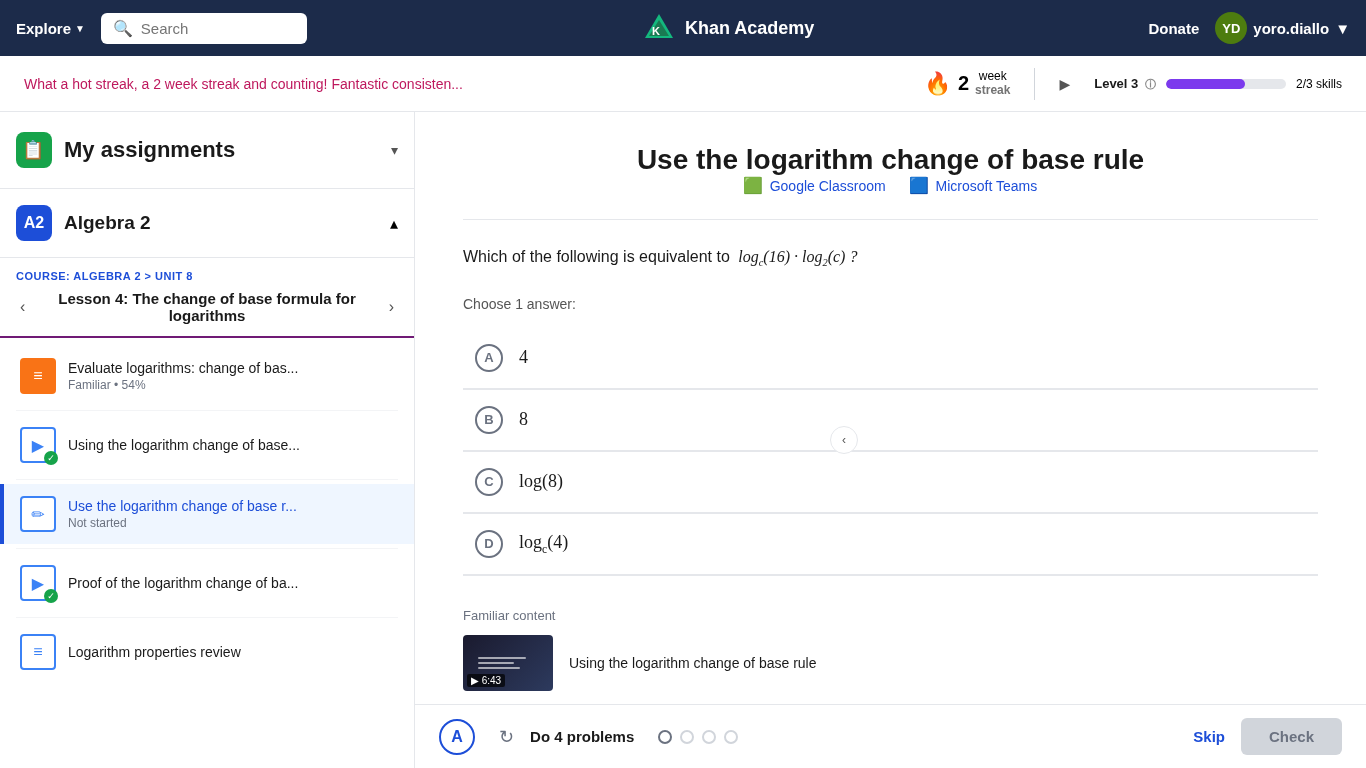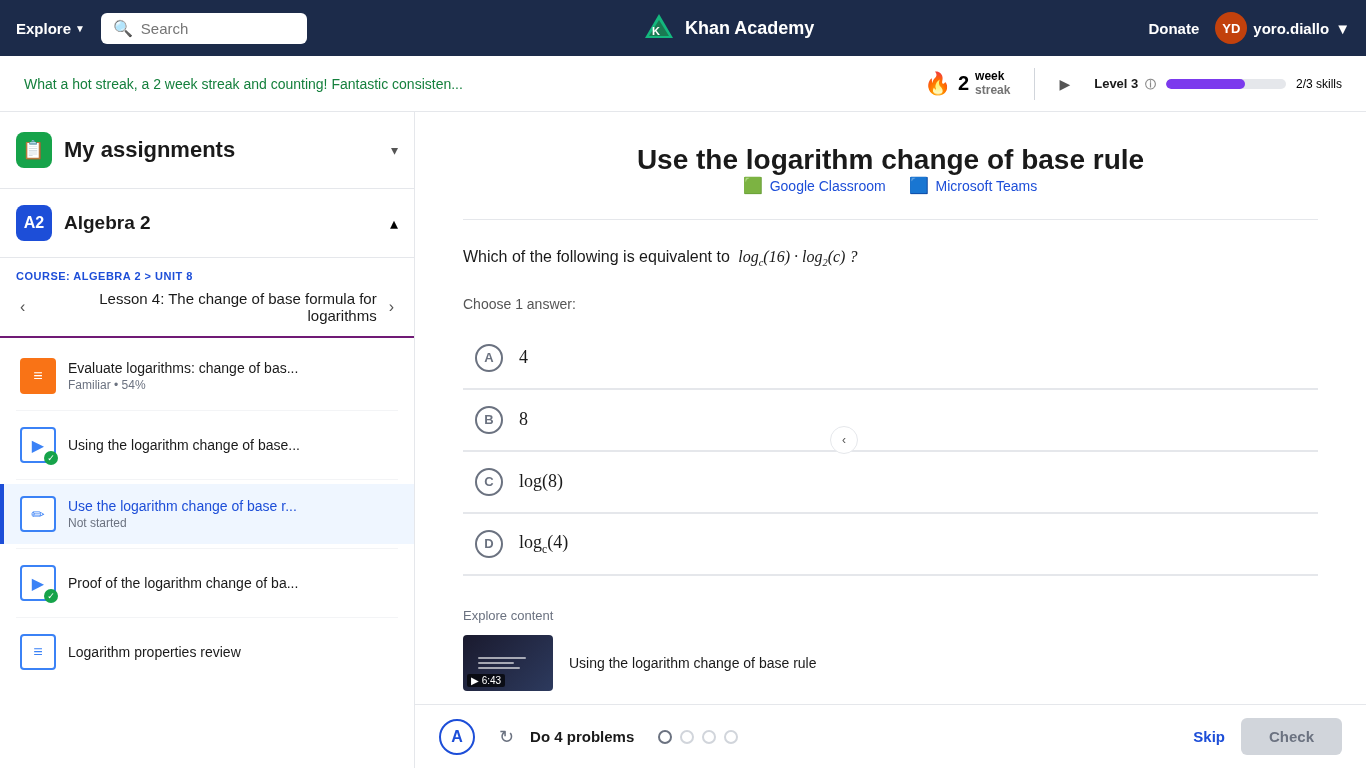--- a/index.html
+++ b/index.html
@@ -76,42 +76,42 @@
       gap: 6px;
       color: #fff;
       font-size: 15px;
       font-weight: 600;
       cursor: pointer;
     }
     .nav-avatar {
       width: 32px;
       height: 32px;
       border-radius: 50%;
-      background: #c2410c;
+      background: #4d7c0f;
       display: flex;
       align-items: center;
       justify-content: center;
       color: #fff;
       font-size: 13px;
       font-weight: 700;
     }
 
     
     .streak-bar {
       background: #fff;
       border-bottom: 1px solid #e5e7eb;
       height: 56px;
       display: flex;
       align-items: center;
       padding: 0 24px;
       gap: 24px;
     }
     .streak-text {
       font-size: 14px;
-      color: #15803d;
+      color: #be185d;
       flex: 1;
     }
     .streak-badge {
       display: flex;
       align-items: center;
       gap: 6px;
       font-size: 14px;
       font-weight: 600;
     }
     .streak-fire { font-size: 22px; }
@@ -237,24 +237,24 @@
       gap: 8px;
     }
     .lesson-nav-arrow {
       color: #555;
       font-size: 16px;
       cursor: pointer;
       padding: 4px;
     }
     .lesson-title {
       font-size: 15px;
-      font-weight: 400;
+      font-weight: 700;
       color: #1a1a1a;
       flex: 1;
-      text-align: right;
+      text-align: center;
     }
 
     .sidebar-items {
       padding: 8px 0;
     }
     .sidebar-item {
       display: flex;
       align-items: center;
       gap: 12px;
       padding: 12px 16px;
@@ -581,21 +581,21 @@
     </div>
   </div>
 </nav>
 
 <div class="streak-bar">
   <span class="streak-text">What a hot streak, a 2 week streak and counting! Fantastic consisten...</span>
   <div class="streak-badge">
     <span class="streak-fire">🔥</span>
     <span style="font-size:20px;font-weight:700;">2</span>
     <div style="display:flex;flex-direction:column;line-height:1.1;">
-      <span style="font-size:12px;font-weight:700;">week</span>
+      <span style="font-size:12px;font-weight:400;text-align:center;">week</span>
       <span style="font-size:12px;color:#737373;">streak</span>
     </div>
   </div>
   <div class="streak-divider"></div>
   <span style="color:#555;font-size:14px;">▶</span>
   <div class="level-section">
     <span class="level-label">
       <span>Level 3</span>
       <span style="font-size:11px;color:#888;margin-left:3px;">ⓘ</span>
     </span>
@@ -738,21 +738,21 @@
       </div>
       <div class="content-divider" style="margin:0;"></div>
 
       <div class="answer-option">
         <div class="option-circle">D</div>
         <span class="option-text">log<sub>c</sub>(4)</span>
       </div>
       <div class="content-divider" style="margin:0;"></div>
 
       <div class="related-content-section">
-        <div class="related-label">Explore content</div>
+        <div class="related-label">Familiar content</div>
         <div class="related-item">
           <div class="related-thumb">
             <div class="related-thumb-inner">
               <div class="related-thumb-lines">
                 <div class="related-thumb-line"></div>
                 <div class="related-thumb-line"></div>
                 <div class="related-thumb-line"></div>
               </div>
             </div>
             <div class="related-duration">

